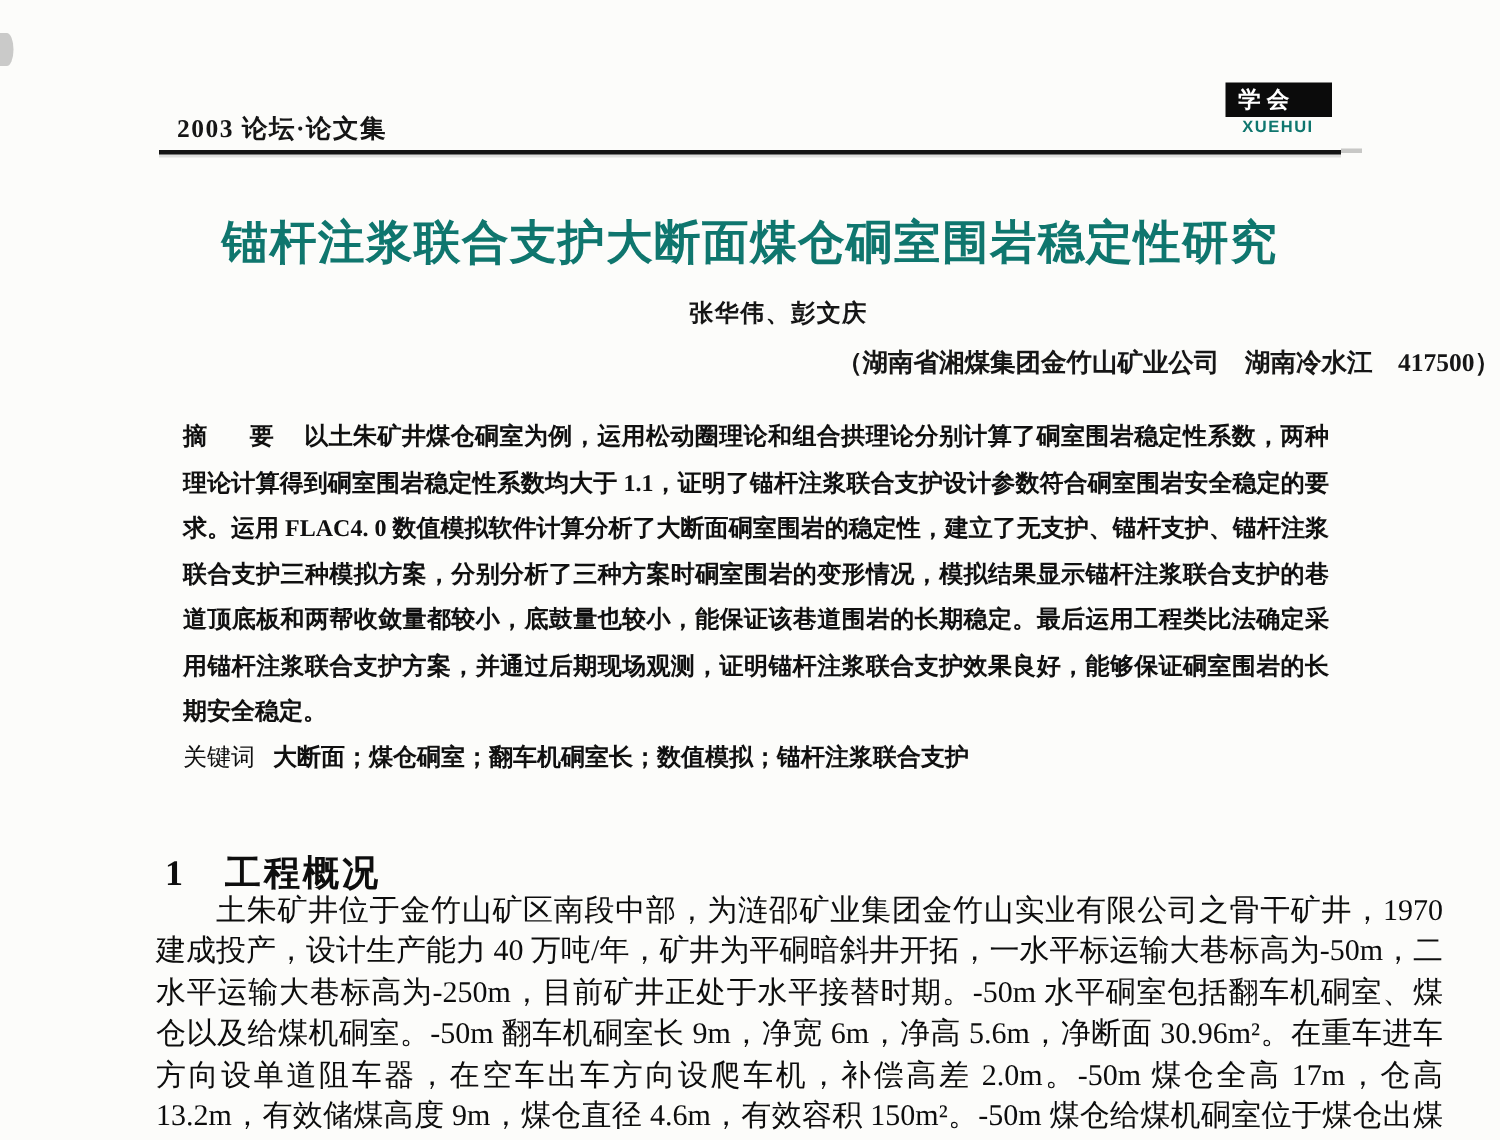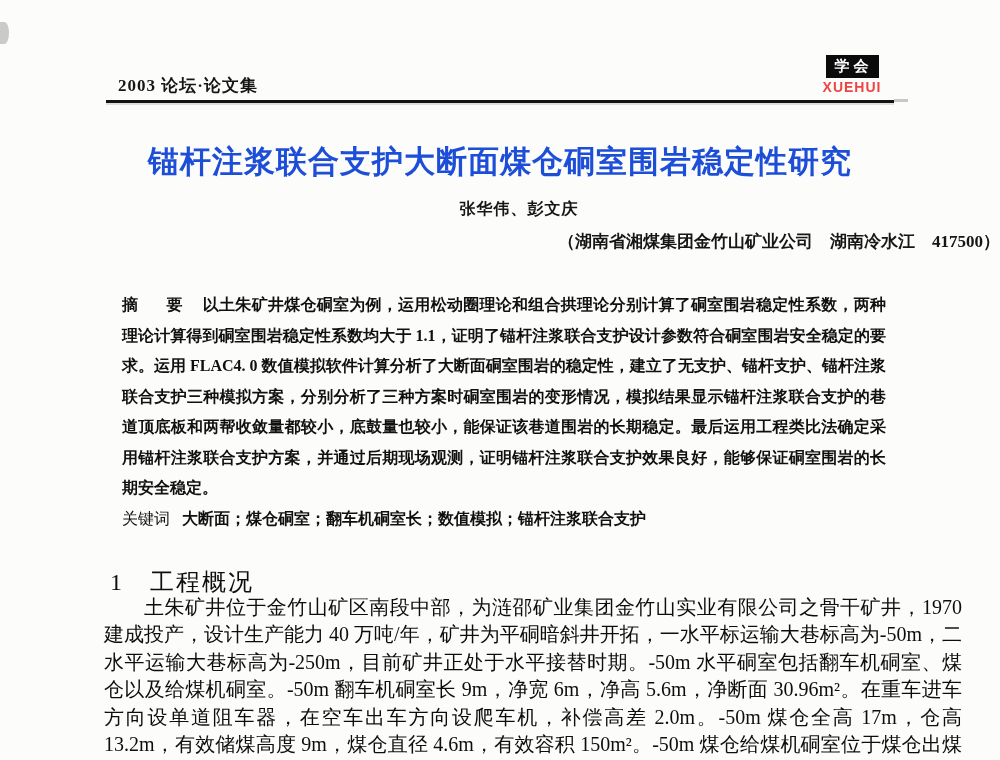--- a/index.html
+++ b/index.html
@@ -29,64 +29,64 @@
   }
   .logo{
     position:absolute;left:815px;top:55px;width:74px;
     text-align:center;
   }
   .logo-mark{
     display:inline-block;
     background:#0b0b0b;color:#ffffff;
     font-size:15px;font-weight:700;
     letter-spacing:4px;
-    padding:3px 6px 3px 9px;
+    padding:3px 24px 3px 9px;
     line-height:17px;
     font-family:"DejaVu Sans","Liberation Sans",sans-serif;
   }
   .logo-sub{
     margin-top:1px;
-    font-size:14px;font-weight:700;letter-spacing:1px;
-    color:#ef4444;
+    font-size:11px;font-weight:700;letter-spacing:1px;
+    color:#0f766e;
     font-family:"Liberation Sans","DejaVu Sans",sans-serif;
   }
   
   .title{
     position:absolute;left:50px;top:120px;width:900px;
     text-align:center;
     font-size:31px;font-weight:700;letter-spacing:1px;
     font-family:"DejaVu Sans","Liberation Sans",sans-serif;
-    color:#1d4ed8;
+    color:#0f766e;
     white-space:nowrap;
   }
   .authors{
     position:absolute;left:0;top:199px;width:1000px;
     text-align:center;
     font-size:16px;font-weight:600;letter-spacing:1px;margin-left:19px;
   }
   .affiliation{
     position:absolute;left:0;top:230px;width:1000px;
     text-align:right;
     font-size:17px;font-weight:600;
   }
   
   .abstract{
-    position:absolute;left:122px;top:290px;width:764px;
+    position:absolute;left:122px;top:277px;width:764px;
     font-size:16px;line-height:30.5px;
     font-weight:600;
     text-align:justify;
     color:#101010;
   }
   .abstract p{margin:0;}
   .ab-label{font-weight:700;padding-right:14px;letter-spacing:6px;}
   .kw-label{font-weight:400;padding-right:12px;}
   
   .sec-heading{
     position:absolute;left:110px;top:546px;
-    font-size:24px;font-weight:400;letter-spacing:2px;
+    font-size:24px;font-weight:700;letter-spacing:2px;
     color:#0e0e0e;
   }
   .body-par{
     position:absolute;left:104px;top:594px;width:858px;
     font-size:20px;line-height:27.4px;
     font-weight:500;
     text-align:justify;
     text-indent:2em;
     color:#0d0d0d;
     margin:0;

